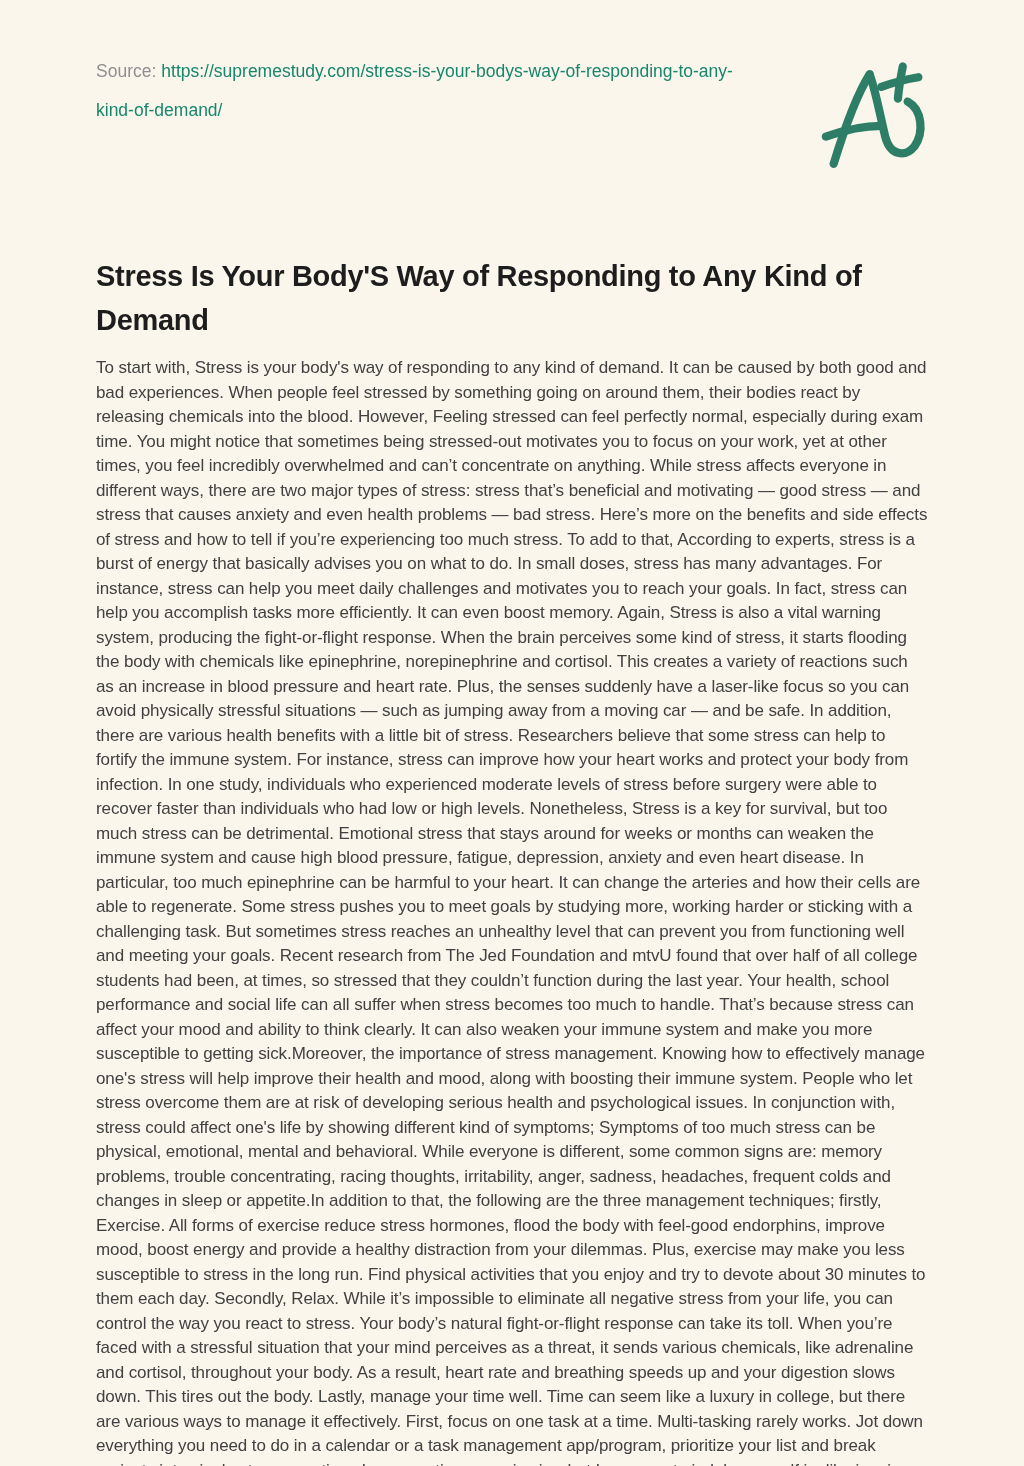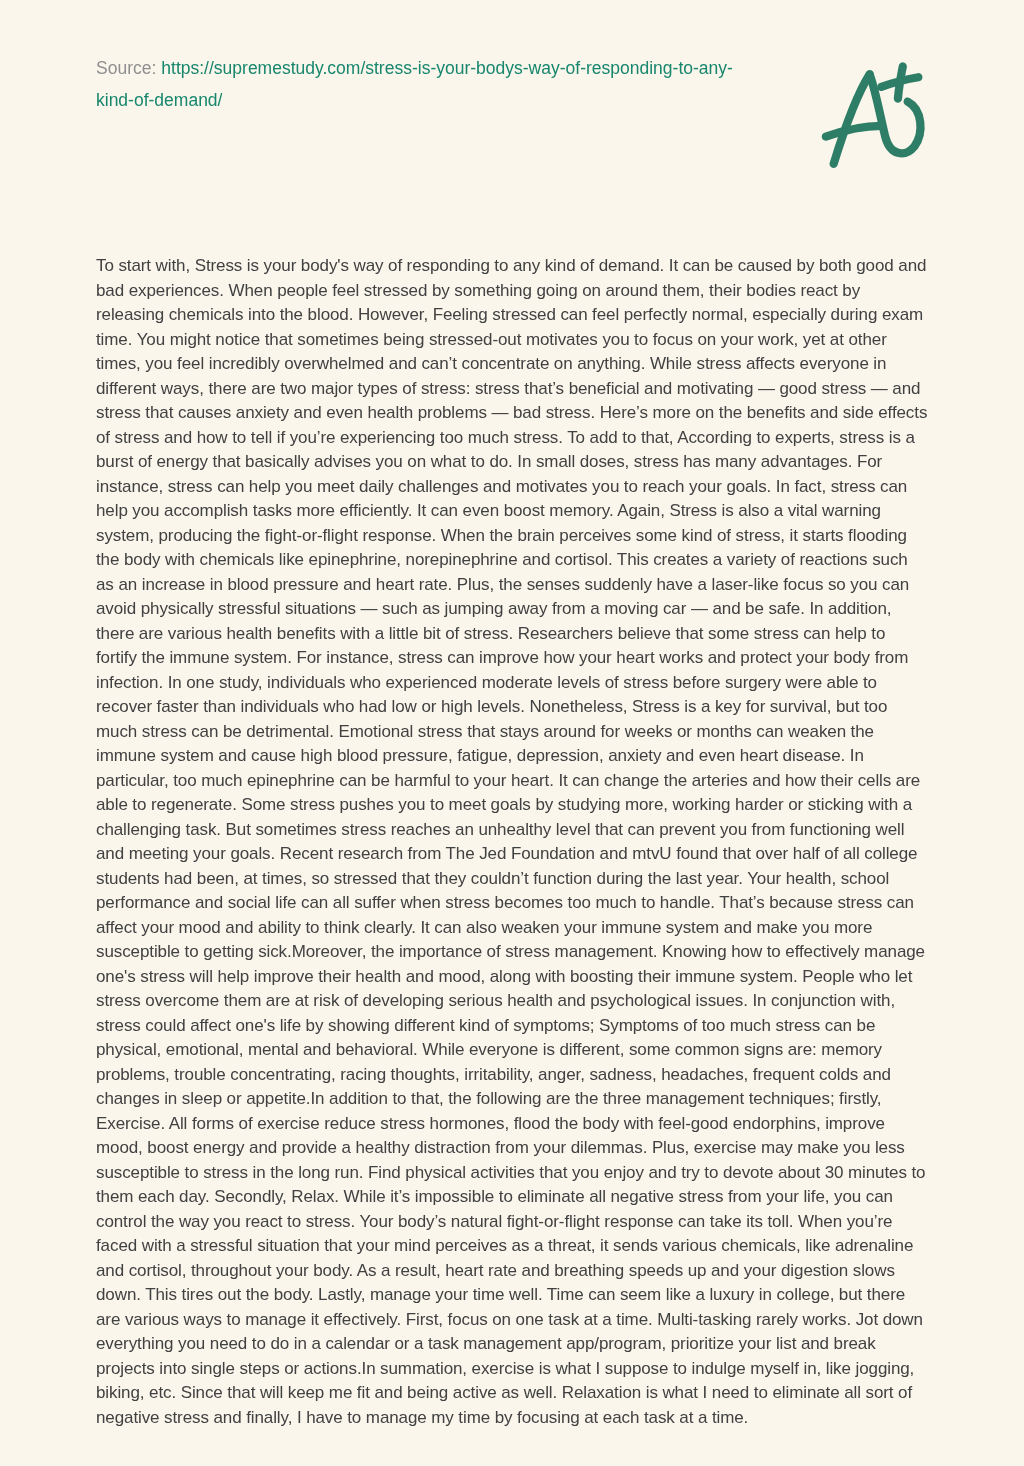--- a/index.html
+++ b/index.html
@@ -32,21 +32,21 @@
     margin: 0 0 24px 0;
     font-size: 24px;
     font-weight: bold;
     color: #3c3c3c;
     letter-spacing: -0.2px;
   }
   .source-line {
     margin: 0;
     max-width: 648px;
     font-size: 17.5px;
-    line-height: 32px;
+    line-height: 39px;
     overflow-wrap: break-word;
   }
   .source-label {
     color: #8f8f8f;
     margin-right: 5px;
   }
   .source-link {
     color: #17866d;
     text-decoration: none;
   }
@@ -92,17 +92,18 @@
           <path d="M51,14 C 58,34 62,58 67,78 C 72,97 87,100 97,88 C 107,74 105,50 90,42"></path>
           <path d="M6,78 C 26,71 45,67 63,67"></path>
           <path d="M85,6 C 83,16 81,28 80,39"></path>
           <path d="M63,27 C 76,22 89,19 101,17"></path>
         </g>
       </svg>
     </div>
   </header>
 
   <main>
+    <h1 class="essay-title">Stress Is Your Body'S Way of Responding to Any Kind of Demand</h1>
 
     <p class="essay-body">To start with, Stress is your body's way of responding to any kind of demand. It can be caused by both good and bad experiences. When people feel stressed by something going on around them, their bodies react by releasing chemicals into the blood. However, Feeling stressed can feel perfectly normal, especially during exam time. You might notice that sometimes being stressed-out motivates you to focus on your work, yet at other times, you feel incredibly overwhelmed and can’t concentrate on anything. While stress affects everyone in different ways, there are two major types of stress: stress that’s beneficial and motivating — good stress — and stress that causes anxiety and even health problems — bad stress. Here’s more on the benefits and side effects of stress and how to tell if you’re experiencing too much stress. To add to that, According to experts, stress is a burst of energy that basically advises you on what to do. In small doses, stress has many advantages. For instance, stress can help you meet daily challenges and motivates you to reach your goals. In fact, stress can help you accomplish tasks more efficiently. It can even boost memory. Again, Stress is also a vital warning system, producing the fight-or-flight response. When the brain perceives some kind of stress, it starts flooding the body with chemicals like epinephrine, norepinephrine and cortisol. This creates a variety of reactions such as an increase in blood pressure and heart rate. Plus, the senses suddenly have a laser-like focus so you can avoid physically stressful situations — such as jumping away from a moving car — and be safe. In addition, there are various health benefits with a little bit of stress. Researchers believe that some stress can help to fortify the immune system. For instance, stress can improve how your heart works and protect your body from infection. In one study, individuals who experienced moderate levels of stress before surgery were able to recover faster than individuals who had low or high levels. Nonetheless, Stress is a key for survival, but too much stress can be detrimental. Emotional stress that stays around for weeks or months can weaken the immune system and cause high blood pressure, fatigue, depression, anxiety and even heart disease. In particular, too much epinephrine can be harmful to your heart. It can change the arteries and how their cells are able to regenerate. Some stress pushes you to meet goals by studying more, working harder or sticking with a challenging task. But sometimes stress reaches an unhealthy level that can prevent you from functioning well and meeting your goals. Recent research from The Jed Foundation and mtvU found that over half of all college students had been, at times, so stressed that they couldn’t function during the last year. Your health, school performance and social life can all suffer when stress becomes too much to handle. That’s because stress can affect your mood and ability to think clearly. It can also weaken your immune system and make you more susceptible to getting sick.Moreover, the importance of stress management. Knowing how to effectively manage one's stress will help improve their health and mood, along with boosting their immune system. People who let stress overcome them are at risk of developing serious health and psychological issues. In conjunction with, stress could affect one's life by showing different kind of symptoms; Symptoms of too much stress can be physical, emotional, mental and behavioral. While everyone is different, some common signs are: memory problems, trouble concentrating, racing thoughts, irritability, anger, sadness, headaches, frequent colds and changes in sleep or appetite.In addition to that, the following are the three management techniques; firstly, Exercise. All forms of exercise reduce stress hormones, flood the body with feel-good endorphins, improve mood, boost energy and provide a healthy distraction from your dilemmas. Plus, exercise may make you less susceptible to stress in the long run. Find physical activities that you enjoy and try to devote about 30 minutes to them each day. Secondly, Relax. While it’s impossible to eliminate all negative stress from your life, you can control the way you react to stress. Your body’s natural fight-or-flight response can take its toll. When you’re faced with a stressful situation that your mind perceives as a threat, it sends various chemicals, like adrenaline and cortisol, throughout your body. As a result, heart rate and breathing speeds up and your digestion slows down. This tires out the body. Lastly, manage your time well. Time can seem like a luxury in college, but there are various ways to manage it effectively. First, focus on one task at a time. Multi-tasking rarely works. Jot down everything you need to do in a calendar or a task management app/program, prioritize your list and break projects into single steps or actions.In summation, exercise is what I suppose to indulge myself in, like jogging, biking, etc. Since that will keep me fit and being active as well. Relaxation is what I need to eliminate all sort of negative stress and finally, I have to manage my time by focusing at each task at a time.</p>
   </main>
 
 </div>
 
 </body></html>

